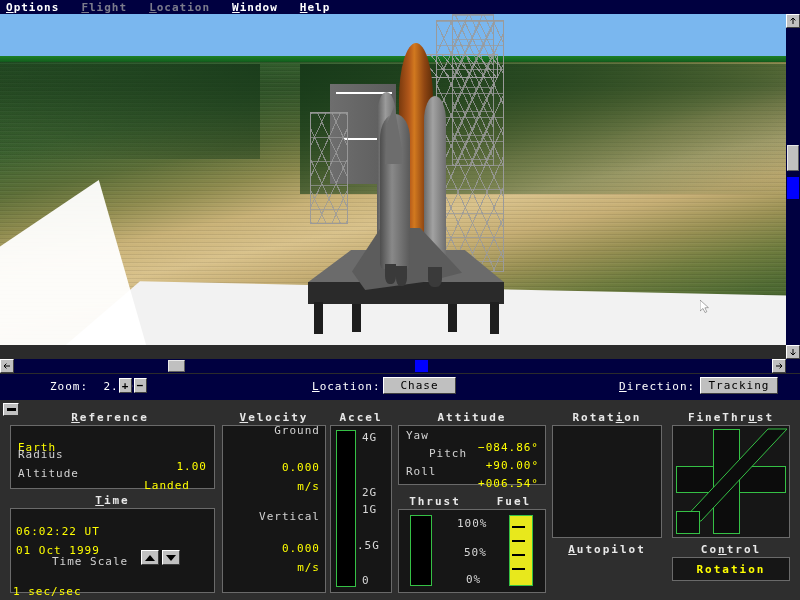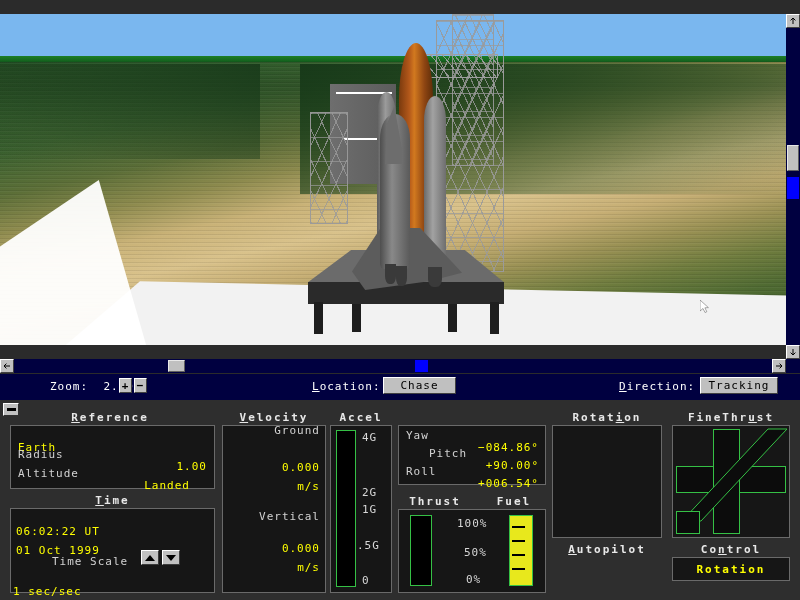--- a/index.html
+++ b/index.html
@@ -302,20 +302,27 @@
   .tri-down {
     width:0;height:0;border-left:5px solid transparent;border-right:5px solid transparent;
     border-top:6px solid #000;
   }
 </style>
 </head>
 <body>
 
 <div id="app">
 
+  <div id="menubar">
+    <div class="menu-item enabled"><u>O</u><span>ptions</span></div>
+    <div class="menu-item disabled"><u>F</u><span>light</span></div>
+    <div class="menu-item disabled"><u>L</u><span>ocation</span></div>
+    <div class="menu-item enabled"><u>W</u><span>indow</span></div>
+    <div class="menu-item enabled"><u>H</u><span>elp</span></div>
+  </div>
 
   <div id="viewport">
     <div id="sky"></div>
     <div id="horizon-band"></div>
     <div id="terrain"></div>
     <div id="terrain-streaks"></div>
     <div id="veg-left"></div>
     <div id="veg-right"></div>
     <div id="apron"></div>
     <div id="apron2"></div>
@@ -435,20 +442,21 @@
     <div class="inset" style="left:330px; top:25px; width:62px; height:168px;"></div>
     <div class="gauge-frame" style="left:336px; top:30px; width:20px; height:157px;">
       <div class="gauge-fill" style="left:0; bottom:0; width:100%; height:0%; background:#35c045;"></div>
     </div>
     <div class="gauge-lbl" style="left:362px; top:31px;">4G</div>
     <div class="gauge-lbl" style="left:362px; top:66px;margin-top:20px;">2G</div>
     <div class="gauge-lbl" style="left:362px; top:103px;">1G</div>
     <div class="gauge-lbl" style="left:357px; top:139px;">.5G</div>
     <div class="gauge-lbl" style="left:362px; top:174px;">0</div>
 
+    <div class="grp-title" style="left:398px; top:11px; width:148px;">Attitude</div>
     <div class="inset" style="left:398px; top:25px; width:148px; height:60px;"></div>
     <div class="fld lbl" style="left:406px; top:29px;">Yaw</div>
     <div class="fld val" style="left:455px; top:29px; width:84px; text-align:right;">−084.86°</div>
     <div class="fld lbl" style="left:406px; top:47px;margin-left:23px;">Pitch</div>
     <div class="fld val" style="left:455px; top:47px; width:84px; text-align:right;">+90.00°</div>
     <div class="fld lbl" style="left:406px; top:65px;">Roll</div>
     <div class="fld val" style="left:455px; top:65px; width:84px; text-align:right;">+006.54°</div>
 
     <div class="grp-title" style="left:398px; top:95px; width:74px;">Thrust</div>
     <div class="grp-title" style="left:482px; top:95px; width:64px;">Fuel</div>

